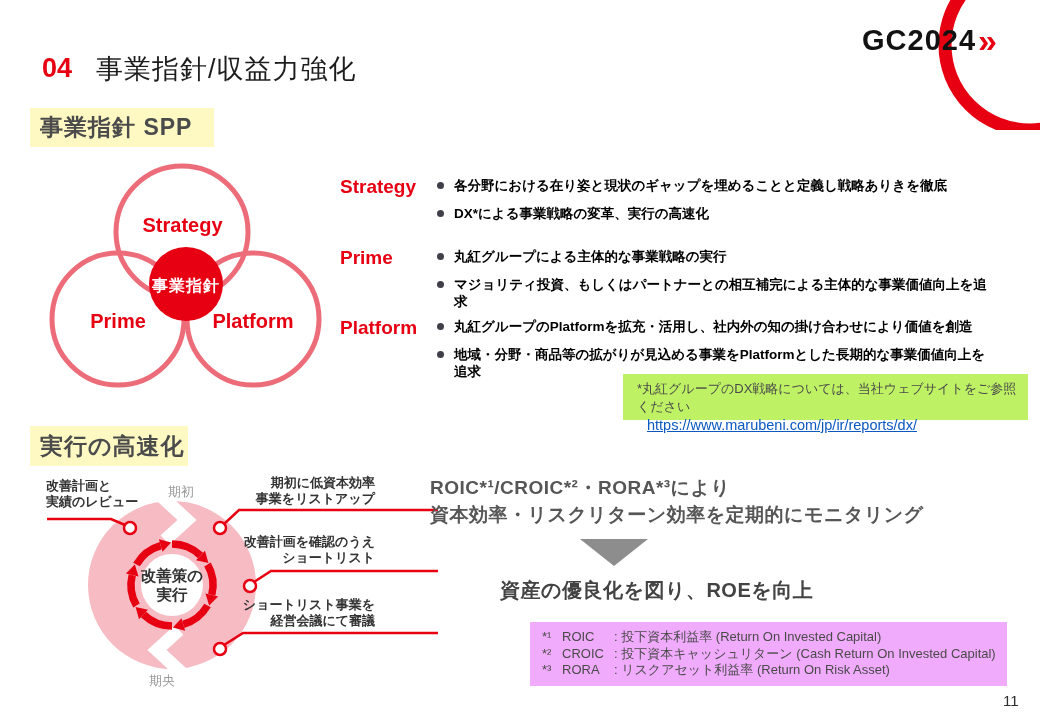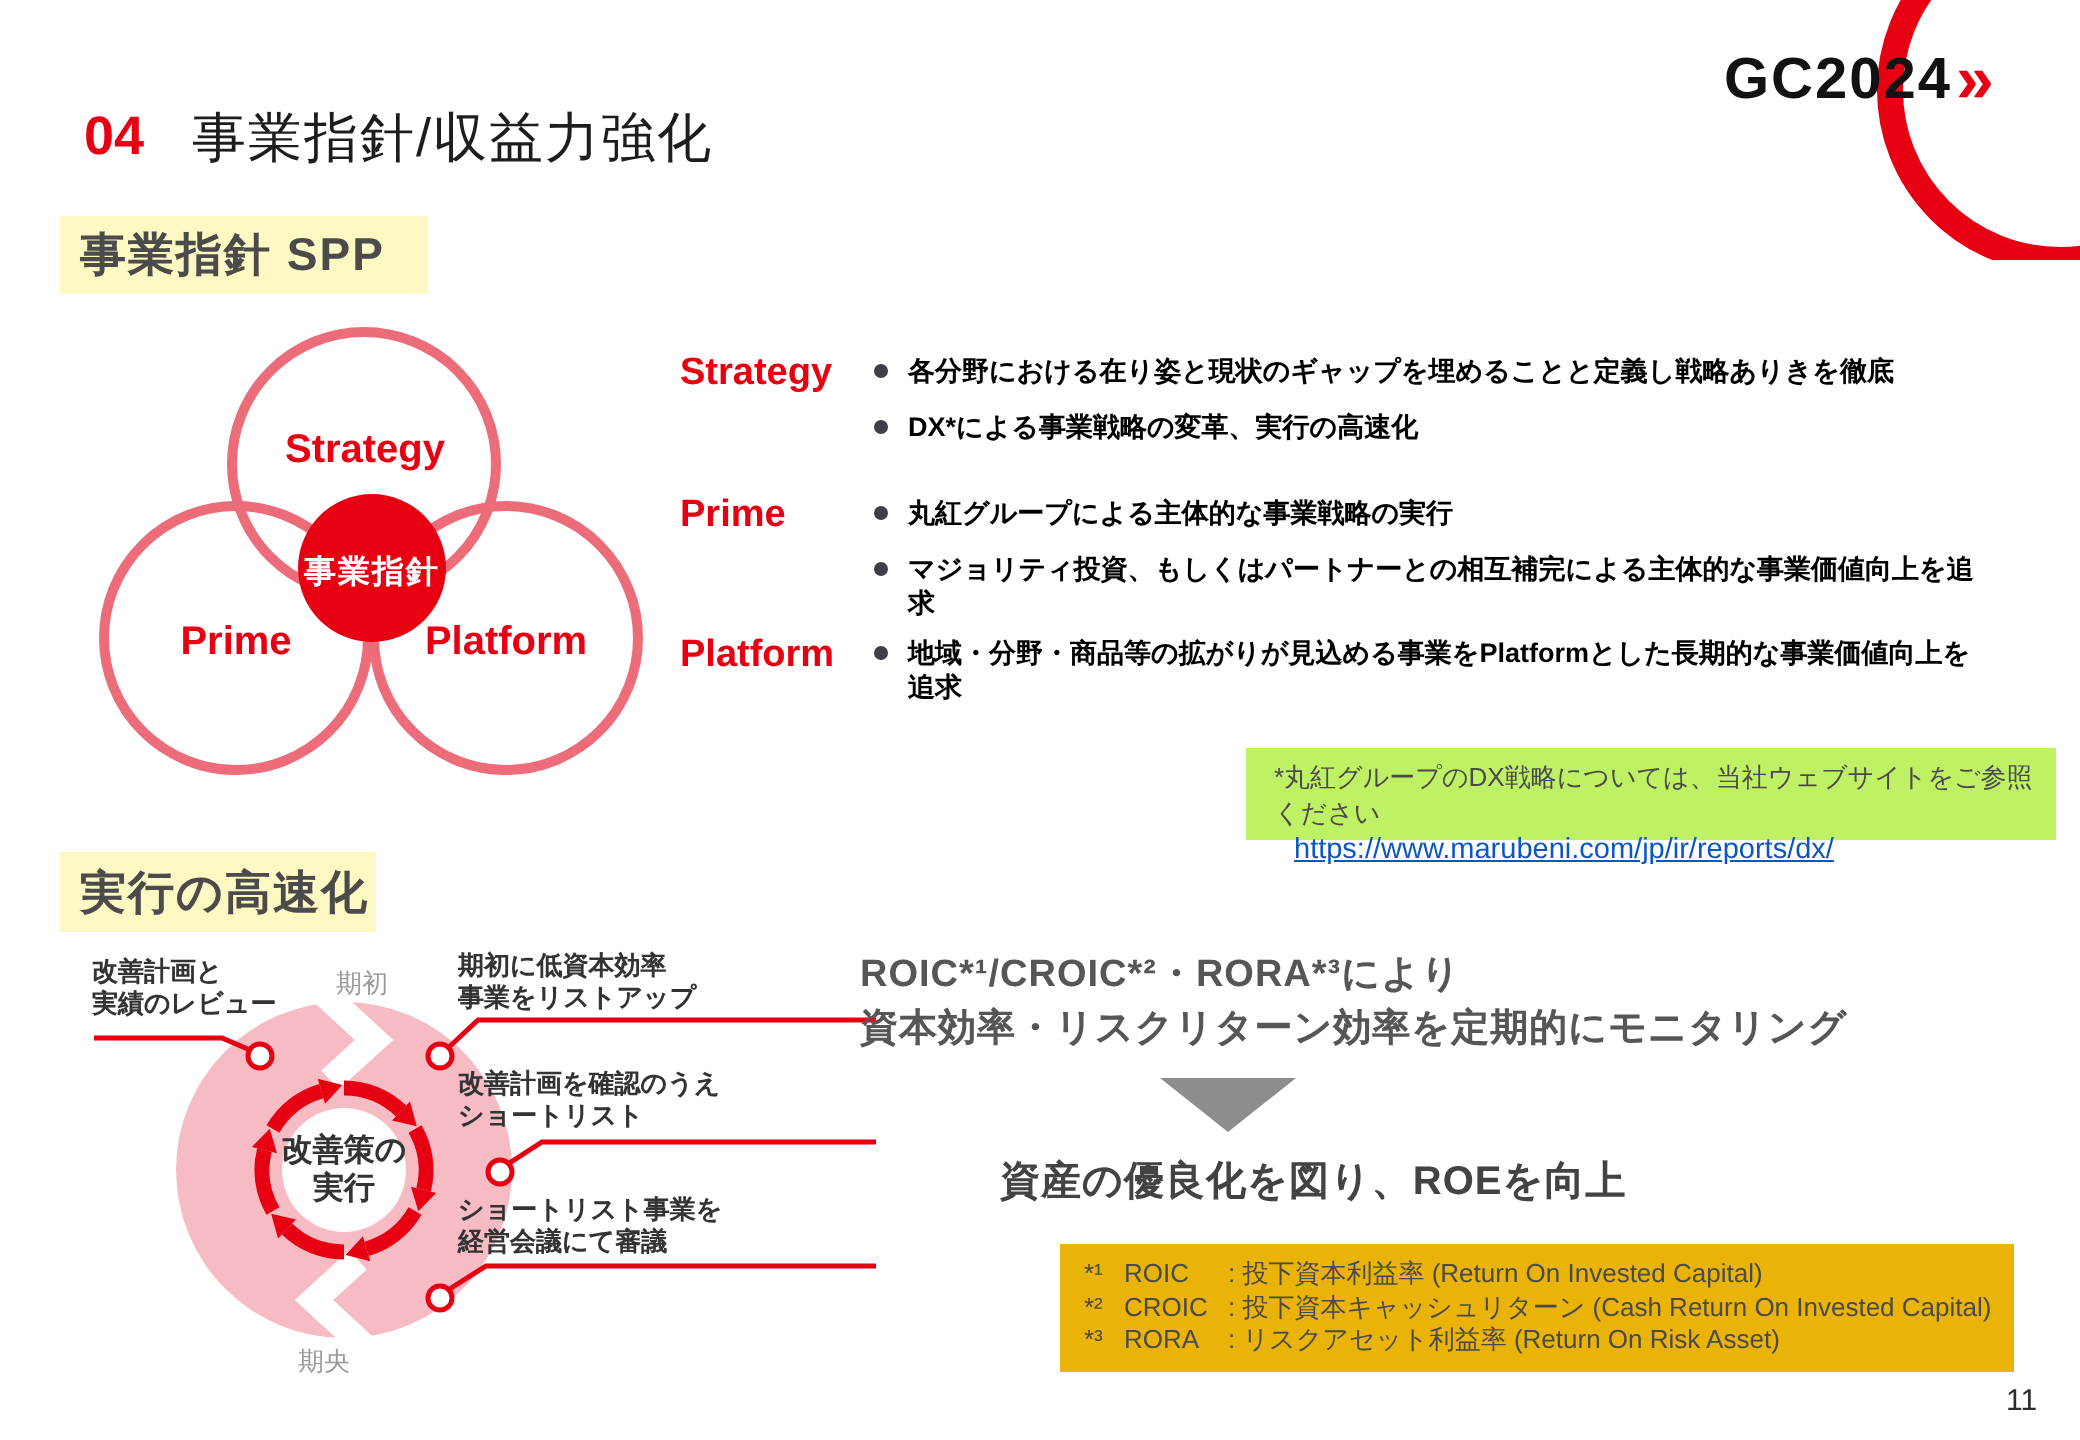--- a/index.html
+++ b/index.html
@@ -33,30 +33,30 @@
   .bullets { left:437px; width:560px; }
   .bullet-row { display:flex; align-items:flex-start; margin-bottom:11px; }
   .bullet-dot { width:7px; height:7px; border-radius:50%; background:#3f3f49; margin:5px 10px 0 0; flex:0 0 auto; }
   .bullet-text { font-size:13.5px; font-weight:700; color:#000000; line-height:17px; }
 
   
   .note-box1 { left:623px; top:374px; width:405px; height:46px; background:#bef264; padding:6px 8px 0 14px; }
   .note-box1 .t { font-size:13px; color:#4a4a4a; }
   .note-box1 a { display:inline-block; margin:1px 0 0 10px; font-size:14.5px; color:#0a58c0; text-decoration:underline; }
 
-  .note-box2 { left:530px; top:622px; width:477px; height:64px; background:#eab308; padding:7px 0 0 12px; }
+  .note-box2 { left:530px; top:622px; width:477px; height:64px; background:#f0abfc; padding:7px 0 0 12px; }
   .note-row { font-size:13px; color:#4a4a4a; line-height:16.5px; white-space:nowrap; }
   .note-sup { display:inline-block; width:20px; }
   .note-term { display:inline-block; width:52px; }
 
   
   .cyc-center { left:122px; top:566px; width:100px; text-align:center; font-size:15.5px; font-weight:800; color:#333333; line-height:19px; }
   .cyc-phase { font-size:13px; color:#9a9a9a; }
   .callout { font-size:13px; font-weight:600; color:#333333; line-height:16px; }
-  .callout.right { width:146px; }
+  .callout.right { width:146px; text-align:right; }
 
   
   .monitor { left:430px; top:474px; font-size:19px; font-weight:800; color:#565656; line-height:27px; letter-spacing:0.5px; }
   .down-tri { left:580px; top:539px; width:0; height:0; border-left:34px solid transparent; border-right:34px solid transparent; border-top:27px solid #8d8d8d; }
   .result { left:500px; top:577px; font-size:20px; font-weight:800; color:#434343; letter-spacing:0.5px; }
 
   .page-num { left:1003px; top:692px; font-size:15px; color:#2c2c2c; }
 </style>
 </head>
 <body>
@@ -104,20 +104,24 @@
     <span class="bullet-text">丸紅グループによる主体的な事業戦略の実行</span>
   </div>
   <div class="bullet-row">
     <span class="bullet-dot"></span>
     <span class="bullet-text">マジョリティ投資、もしくはパートナーとの相互補完による主体的な事業価値向上を追求</span>
   </div>
 </div>
 
 <div class="abs spp-label" style="top:317px;">Platform</div>
 <div class="abs bullets" style="top:318px;">
+  <div class="bullet-row">
+    <span class="bullet-dot"></span>
+    <span class="bullet-text">丸紅グループのPlatformを拡充・活用し、社内外の知の掛け合わせにより価値を創造</span>
+  </div>
   <div class="bullet-row">
     <span class="bullet-dot"></span>
     <span class="bullet-text">地域・分野・商品等の拡がりが見込める事業をPlatformとした長期的な事業価値向上を追求</span>
   </div>
 </div>
 
 <div class="abs note-box1">
   <div class="t">*丸紅グループのDX戦略については、当社ウェブサイトをご参照ください</div>
   <a href="#">https://www.marubeni.com/jp/ir/reports/dx/</a>
 </div>

